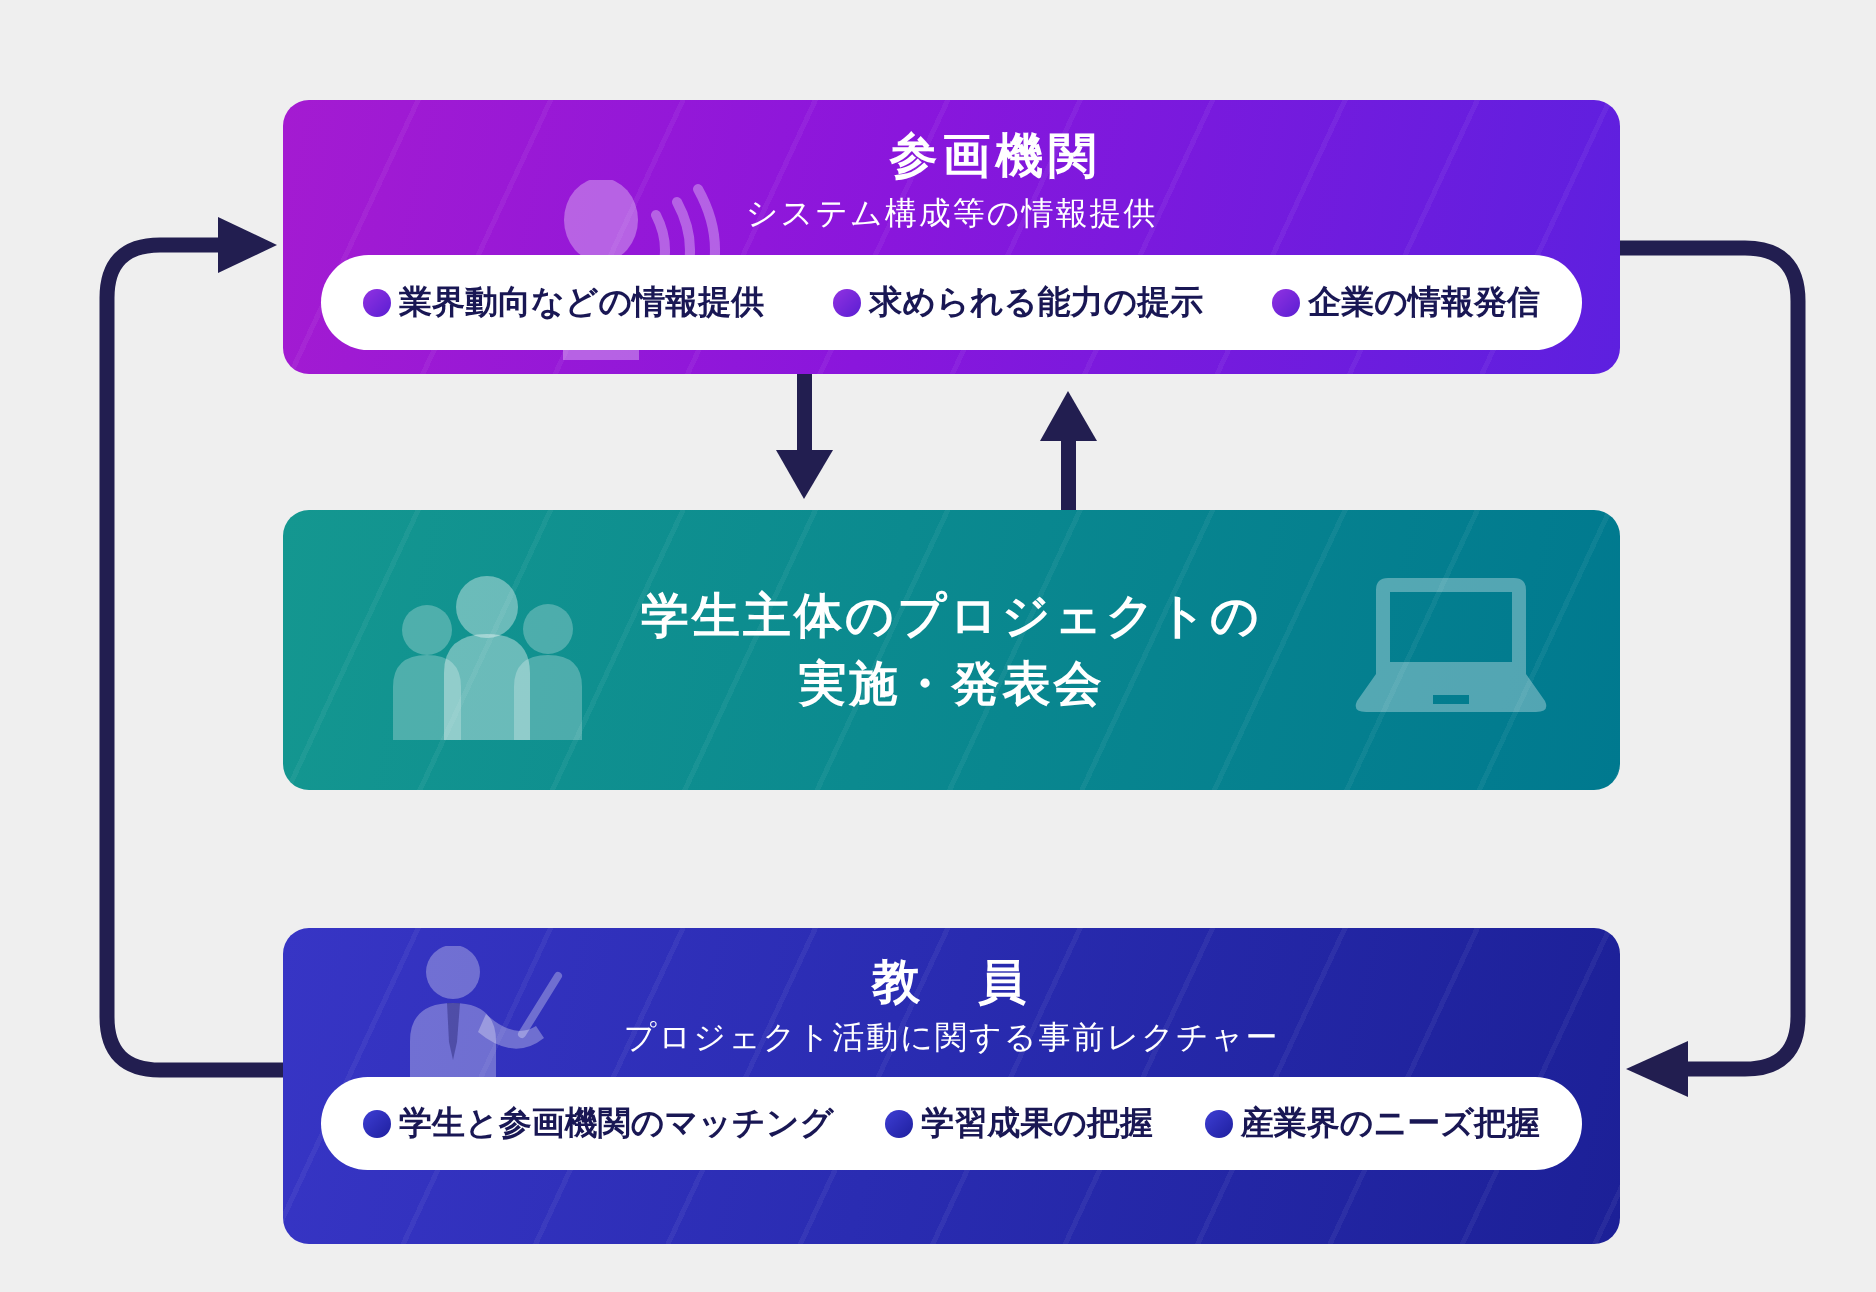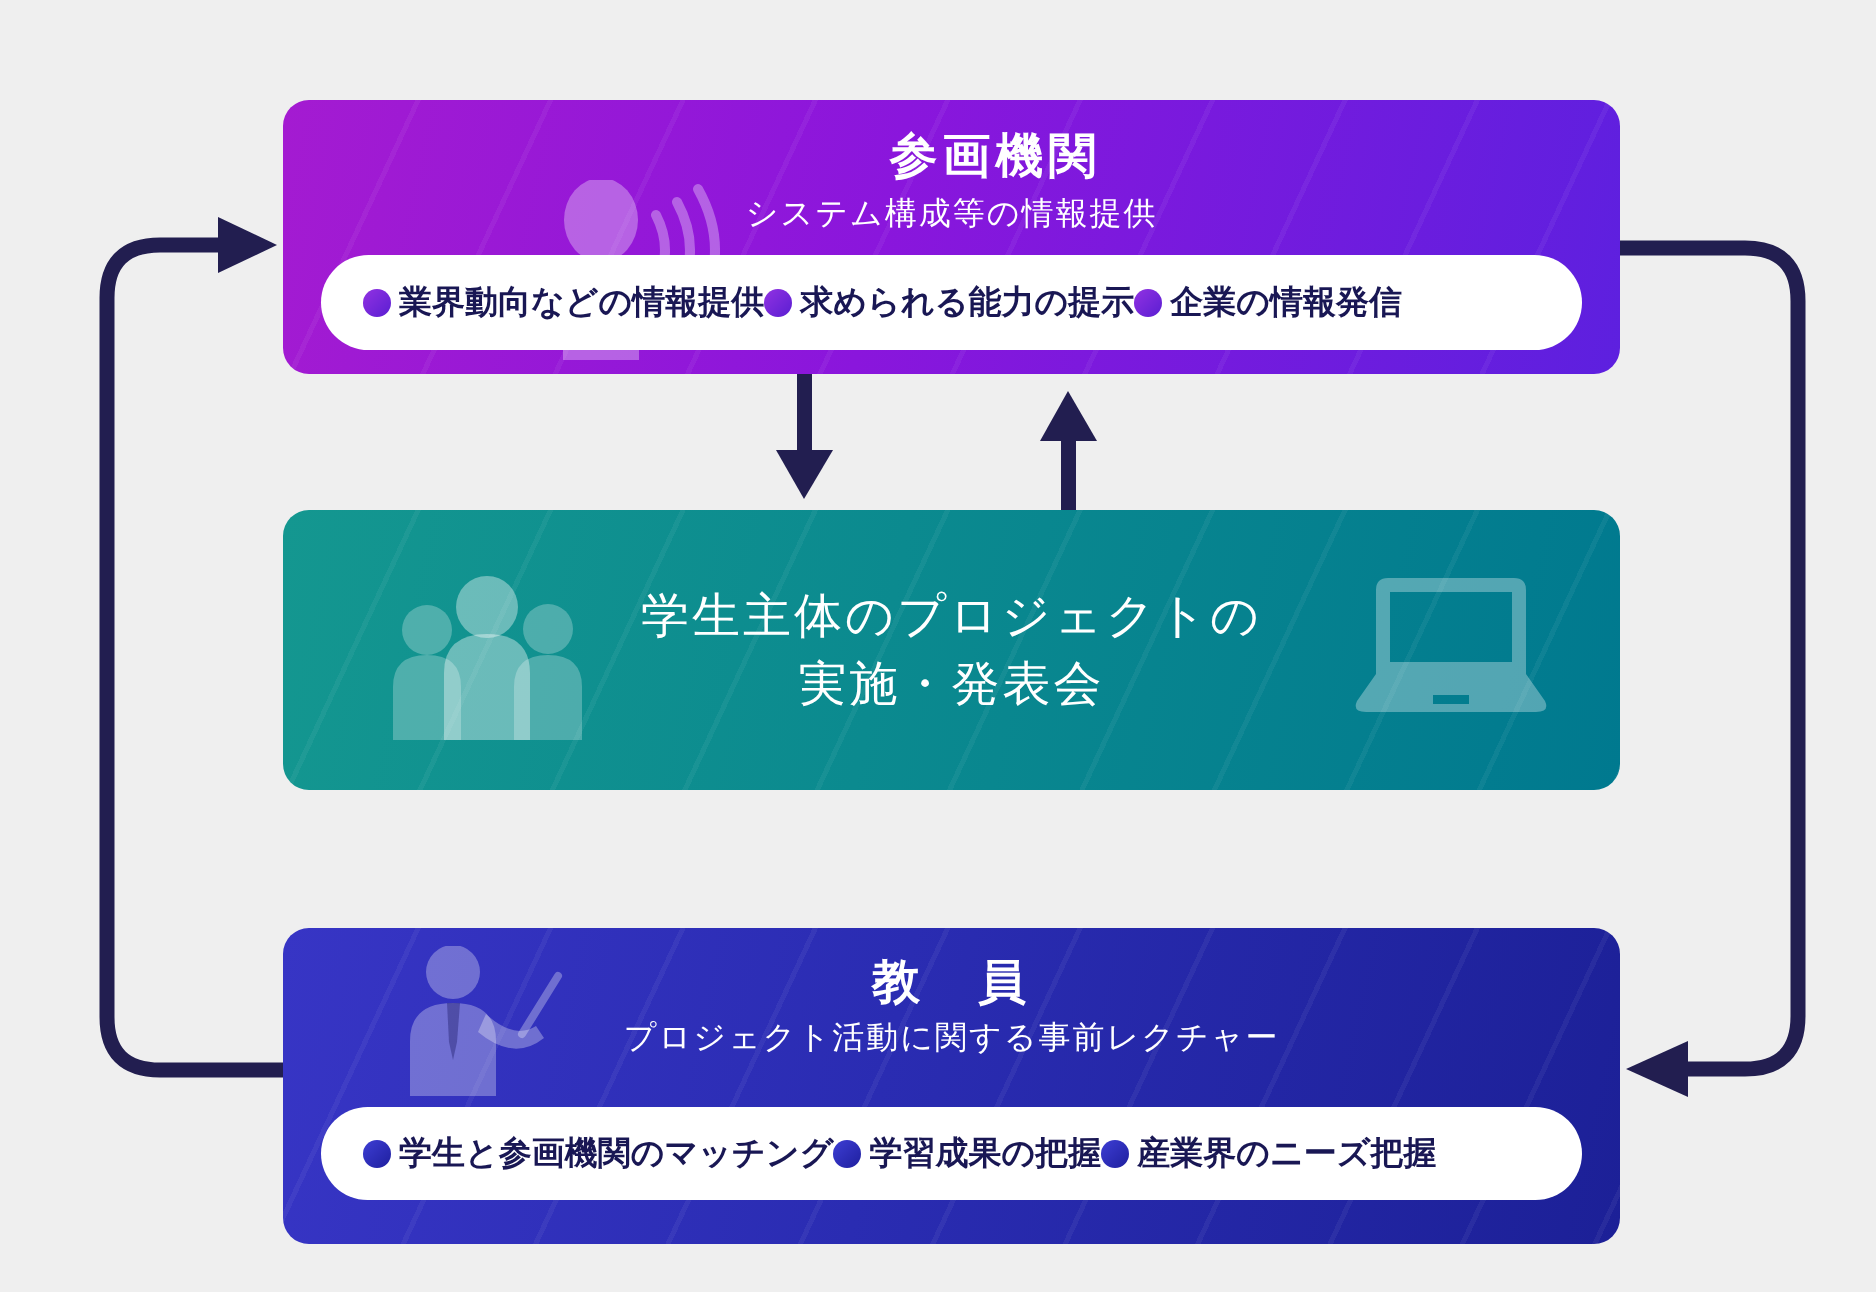--- a/index.html
+++ b/index.html
@@ -51,32 +51,32 @@
     color:#ffffff;font-weight:normal;font-size:32px;letter-spacing:2px;
     z-index:3;
   }
   .box-top .box-title{top:24px;padding-left:44px;}
   .box-top .box-subtitle{top:92px;}
   .box-bottom .box-title{top:22px;}
   .box-bottom .box-subtitle{top:88px;}
   .middle-title{
     position:absolute;left:0;top:0;width:100%;height:100%;
     display:flex;flex-direction:column;justify-content:center;align-items:center;
-    color:#ffffff;font-weight:normal;font-size:48px;letter-spacing:3px;
+    color:#ffffff;font-weight:bold;font-size:48px;letter-spacing:3px;
     line-height:1.42;z-index:3;
   }
   .pill{
     position:absolute;left:38px;right:38px;
     background:#ffffff;border-radius:48px;
-    display:flex;align-items:center;
+    display:flex;align-items:center;justify-content:space-between;
     padding:0 42px;box-sizing:border-box;
     z-index:4;
   }
   .box-top .pill{top:155px;height:95px;}
-  .box-bottom .pill{top:149px;height:93px;margin-top:30px;}
+  .box-bottom .pill{top:149px;height:93px;}
   .pill-item{
     display:flex;align-items:center;
     color:#191754;font-weight:bold;font-size:33px;letter-spacing:0px;
     white-space:nowrap;
   }
   .dot{
     width:28px;height:28px;border-radius:50%;
     margin-right:8px;flex:0 0 auto;
   }
   .dot-purple{background:linear-gradient(135deg,#9232e2,#5a1ed2);}

